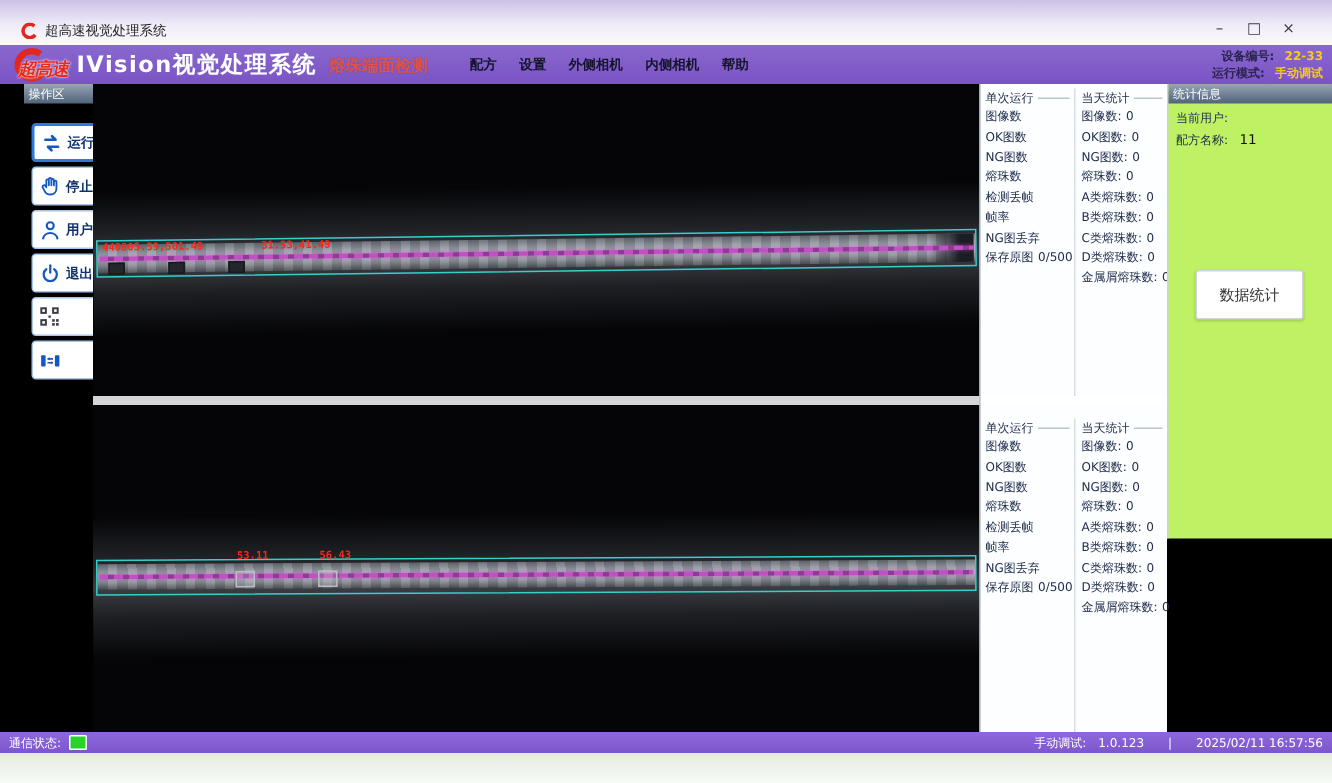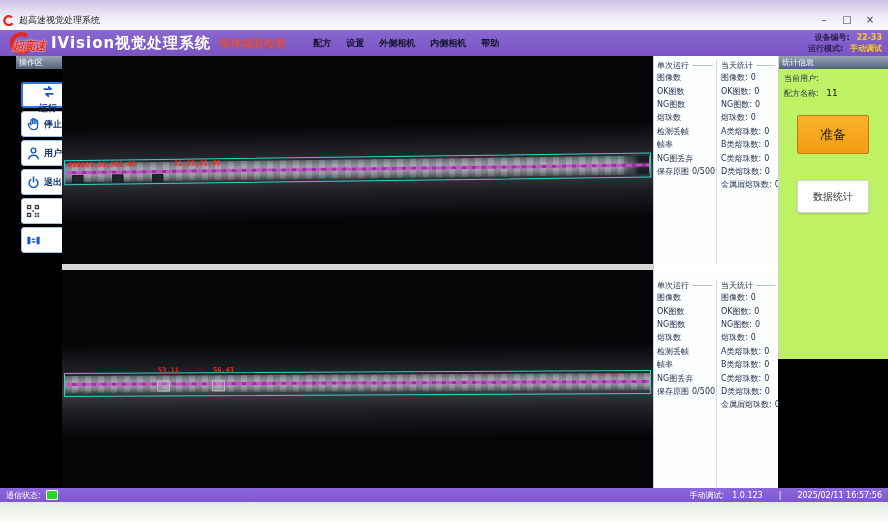--- a/index.html
+++ b/index.html
@@ -4,21 +4,21 @@
 <style>
   html,body{margin:0;padding:0;}
   body{width:888px;height:522px;position:relative;overflow:hidden;
        font-family:"DejaVu Sans","Liberation Sans",sans-serif;background:#fff;}
   #app{position:absolute;inset:0;}
 
   
   .titlebar{position:absolute;left:0;top:0;width:888px;height:30px;
     background:linear-gradient(180deg,#ccc2e6 0%,#efebf8 55%,#fbfafd 100%);
     display:flex;align-items:flex-end;}
-  .titlebar-inner{display:flex;align-items:center;width:100%;height:16px;margin-bottom:2px;padding:0 3px;justify-content:space-between;}
+  .titlebar-inner{display:flex;align-items:center;width:100%;height:16px;margin-bottom:2px;padding:0 14px;justify-content:space-between;}
   .ostitle{font-size:9px;color:#1d1d1d;margin-left:5px;}
   .wctrls{margin-left:auto;display:flex;gap:9px;margin-right:8px;}
   .wctrls span{font-size:10px;color:#3c3c3c;width:14px;text-align:center;cursor:default;line-height:14px;}
 
   
   .header{position:absolute;left:0;top:30px;width:888px;height:26px;
     background:linear-gradient(180deg,#8968cf 0%,#7a53c4 100%);
     display:flex;align-items:center;}
   .logo{display:flex;align-items:flex-end;margin-left:6px;}
   .logotext{font-style:italic;font-weight:900;font-size:12px;color:#e62a20;
@@ -34,21 +34,21 @@
   
   .content{position:absolute;left:0;top:56px;width:888px;height:432px;background:#000;}
 
   
   .sidebar{position:absolute;left:16px;top:0;width:62px;height:432px;background:#000;}
   .paneltitle{height:13px;background:linear-gradient(180deg,#97a5b5 0%,#51637a 100%);
     color:#fff;font-size:8px;line-height:13px;padding-left:3px;}
   .sb-buttons{margin-top:13px;}
   .sbtn{width:52px;height:26px;margin:0 auto 3px auto;background:#fff;border:1px solid #a8c4e6;
     border-radius:3px;display:flex;align-items:center;gap:3px;padding:0 2px 0 4px;box-sizing:border-box;cursor:default;}
-  .sbtn.active{border:2px solid #2a7ae0;flex-direction:column;}
+  .sbtn.active{border:2px solid #2a7ae0;}
   .sbtn .lbl{font-size:9px;font-weight:bold;color:#10336e;white-space:nowrap;}
   .sbtn .lbl.small{font-size:8px;letter-spacing:-0.5px;margin-left:20px;}
   .sbtn svg{flex:0 0 auto;}
 
   
   .cams{position:absolute;left:62px;top:0;width:591px;height:432px;}
   .cam{position:absolute;left:0;width:591px;background:#050507;overflow:hidden;}
   #cam1{top:0;height:208px;}
   .camdivider{position:absolute;left:0;top:208px;width:591px;height:6px;background:#d6d6d6;}
   #cam2{top:214px;height:218px;}
@@ -451,21 +451,20 @@
     <div class="rightpanel">
       <div class="paneltitle">统计信息</div>
       <div class="inforow">
         <span>当前用户:</span>
         <span class="rv"></span>
       </div>
       <div class="inforow">
         <span>配方名称:</span>
         <span class="rv">11</span>
       </div>
-      <button class="btn-prepare">准备</button>
       <button class="btn-datastats">数据统计</button>
     </div>
   </div>
 
   <div class="statusbar">
     <span>通信状态:</span>
     <span class="okbox"></span>
     <div class="sb-right">
       <span>手动调试:</span>
       <span>1.0.123</span>

